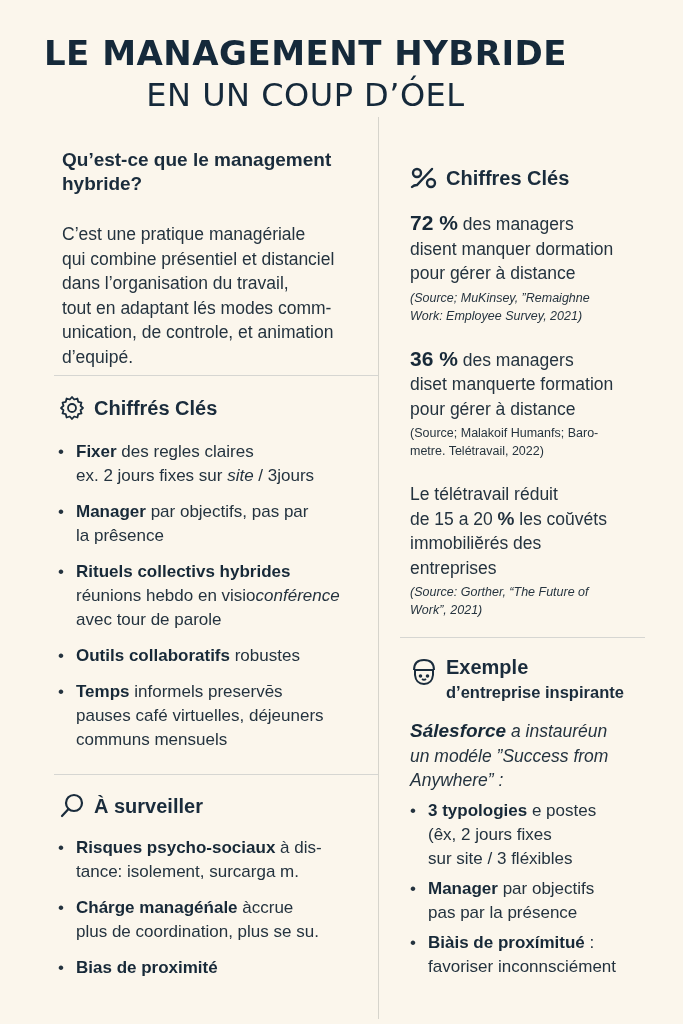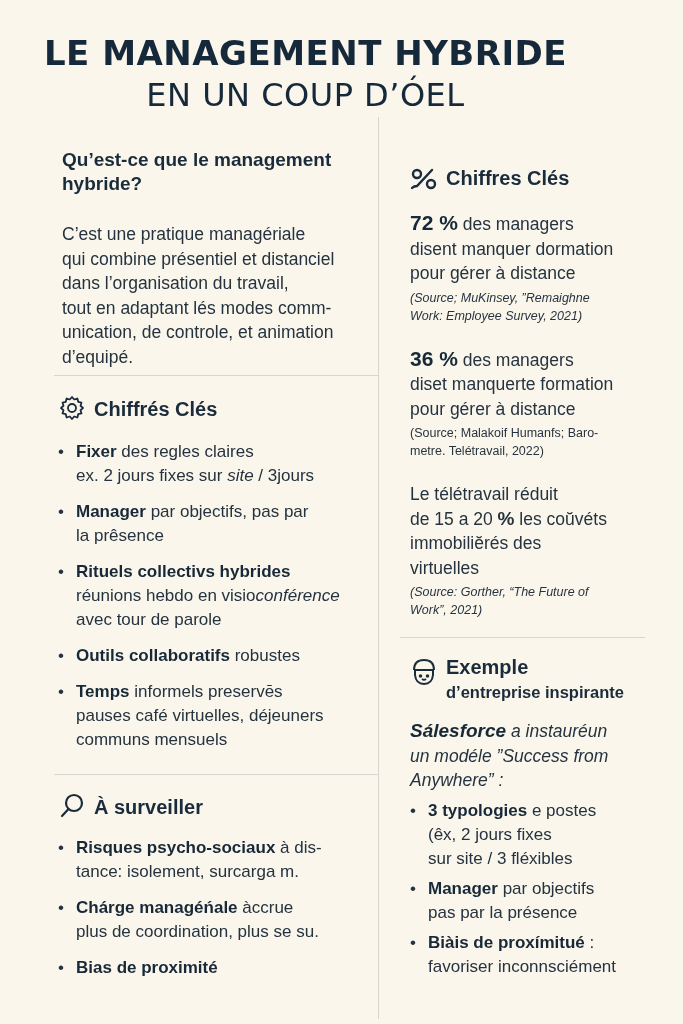--- a/index.html
+++ b/index.html
@@ -13,21 +13,21 @@
   .title {
     position: absolute; left: 0; top: 32px; width: 611px; text-align: center;
     color: #15293a; font-family: "DejaVu Sans", sans-serif; font-weight: bold;
   }
   .title .t1 { font-size: 34px; letter-spacing: 0.5px; line-height: 42px; display: block; }
   .title .t2 { font-size: 32px; font-weight: normal; line-height: 42px; display: block; letter-spacing: 0.5px; }
   .vline { position: absolute; left: 378px; top: 117px; width: 1px; height: 902px; background: #d6d4cc; }
   .hline { position: absolute; height: 1px; background: #d6d6d2; }
   .col { position: absolute; }
   .h2 { font-weight: bold; font-size: 19px; line-height: 24px; color: #1a2c3c; }
-  .h3 { font-weight: bold; font-size: 20px; line-height: 26px; color: #1a2c3c; display: flex; align-items: flex-end; gap: 8px; }
+  .h3 { font-weight: bold; font-size: 20px; line-height: 26px; color: #1a2c3c; display: flex; align-items: center; gap: 8px; }
   .p { font-size: 17.5px; line-height: 24.5px; color: #24333f; }
   ul { list-style: none; margin: 0; padding: 0; }
   li { position: relative; padding-left: 18px; font-size: 17px; line-height: 24px; color: #24333f; margin-bottom: 12px; }
   li::before { content: "•"; position: absolute; left: 0; top: 0; color: #24333f; }
   li b { color: #172938; }
   .stat { font-size: 17.5px; line-height: 24.5px; color: #24333f; }
   .stat .big { font-weight: bold; font-size: 21px; color: #172938; }
   .src { font-size: 12.5px; line-height: 18px; color: #26343f; font-style: italic; margin-top: 3px; }
   .src.up { font-style: normal; }
   svg { display: block; }
@@ -146,21 +146,21 @@
     <div class="src up">
       <div>(Source; Malakoif Humanfs; Baro-</div>
       <div>metre. Telétravail, 2022)</div>
     </div>
   </div>
 
   <div class="stat" style="margin-top:22px;">
     <div>Le télétravail réduit</div>
     <div><span>de 15 a 20 </span><b style="font-size:19px;">%</b><span> les coŭvéts</span></div>
     <div>immobiliĕrés des</div>
-    <div>virtuelles</div>
+    <div>entreprises</div>
     <div class="src">
       <div>(Source: Gorther, “The Future of</div>
       <div>Work”, 2021)</div>
     </div>
   </div>
 </div>
 
 <div class="col" style="left:410px; top:655px; width:250px;">
   <div style="display:flex; gap:8px; align-items:flex-start;">
     <span style="margin-top:2px;">

